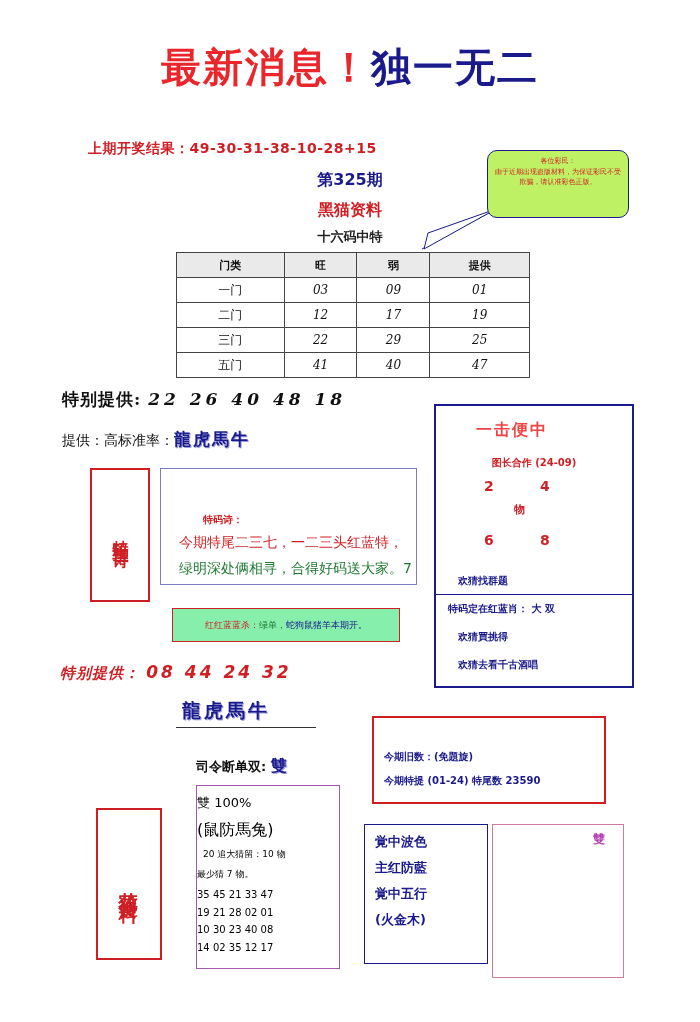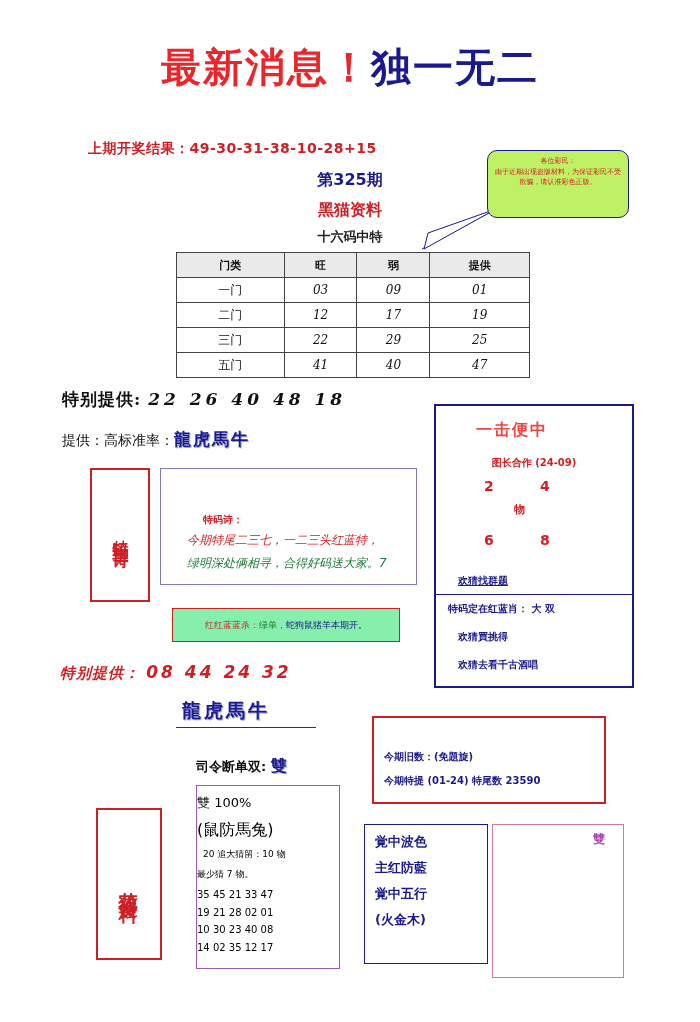--- a/index.html
+++ b/index.html
@@ -103,21 +103,21 @@
 
   
   #poem-box {
     position:absolute; left:160px; top:468px; width:255px; height:115px;
     border:1px solid #7b7bbd; background:#fff;
   }
   #poem-box .ptitle {
     color:#cf1f24; font-size:10px; margin:44px 0 0 42px; font-weight:bold;
   }
   #poem-box .pl {
-    color:#cf1f24; font-size:12px; margin:4px 0 0 26px; line-height:1.6;font-style:italic;
+    color:#cf1f24; font-size:14px; margin:4px 0 0 18px; line-height:1.6;
   }
   #poem-box .pl2 { color:#1e7a32; }
 
   
   #kill-box {
     position:absolute; left:172px; top:608px; width:226px; height:32px;
     border:1px solid #cf1f24; background:#86efac;
   }
   #kill-box .ktxt {
     font-size:9px; color:#cf1f24; text-align:center; line-height:32px;
@@ -154,21 +154,21 @@
   }
   #bb-sub {
     position:absolute; left:0; right:0; top:50px; text-align:center;
     color:#cf1f24; font-size:10px; font-weight:bold;
   }
   #bb-n1 { position:absolute; left:48px; top:72px; color:#cf1f24; font-size:14px; font-weight:bold; }
   #bb-n2 { position:absolute; left:104px; top:72px; color:#cf1f24; font-size:14px; font-weight:bold; }
   #bb-n3 { position:absolute; left:78px; top:96px; color:#cf1f24; font-size:11px; font-weight:bold; }
   #bb-n4 { position:absolute; left:48px; top:126px; color:#cf1f24; font-size:14px; font-weight:bold; }
   #bb-n5 { position:absolute; left:104px; top:126px; color:#cf1f24; font-size:14px; font-weight:bold; }
-  #bb-l1 { position:absolute; left:22px; top:168px; color:#1a1a8c; font-size:10px; font-weight:bold;text-decoration:underline; }
+  #bb-l1 { position:absolute; left:22px; top:168px; color:#1a1a8c; font-size:10px; font-weight:bold; }
   #bb-div { position:absolute; left:0; right:0; top:188px; height:0; border-top:1px solid #1a1a8c; }
   #bb-l2 { position:absolute; left:12px; top:196px; right:6px; color:#1a1a8c; font-size:10px; font-weight:bold; }
   #bb-l3 { position:absolute; left:22px; top:224px; color:#1a1a8c; font-size:10px; font-weight:bold; }
   #bb-l4 { position:absolute; left:22px; top:252px; color:#1a1a8c; font-size:10px; font-weight:bold; }
 
   
   #red-box {
     position:absolute; left:372px; top:716px; width:230px; height:84px;
     border:2px solid #cf1f24;
   }

